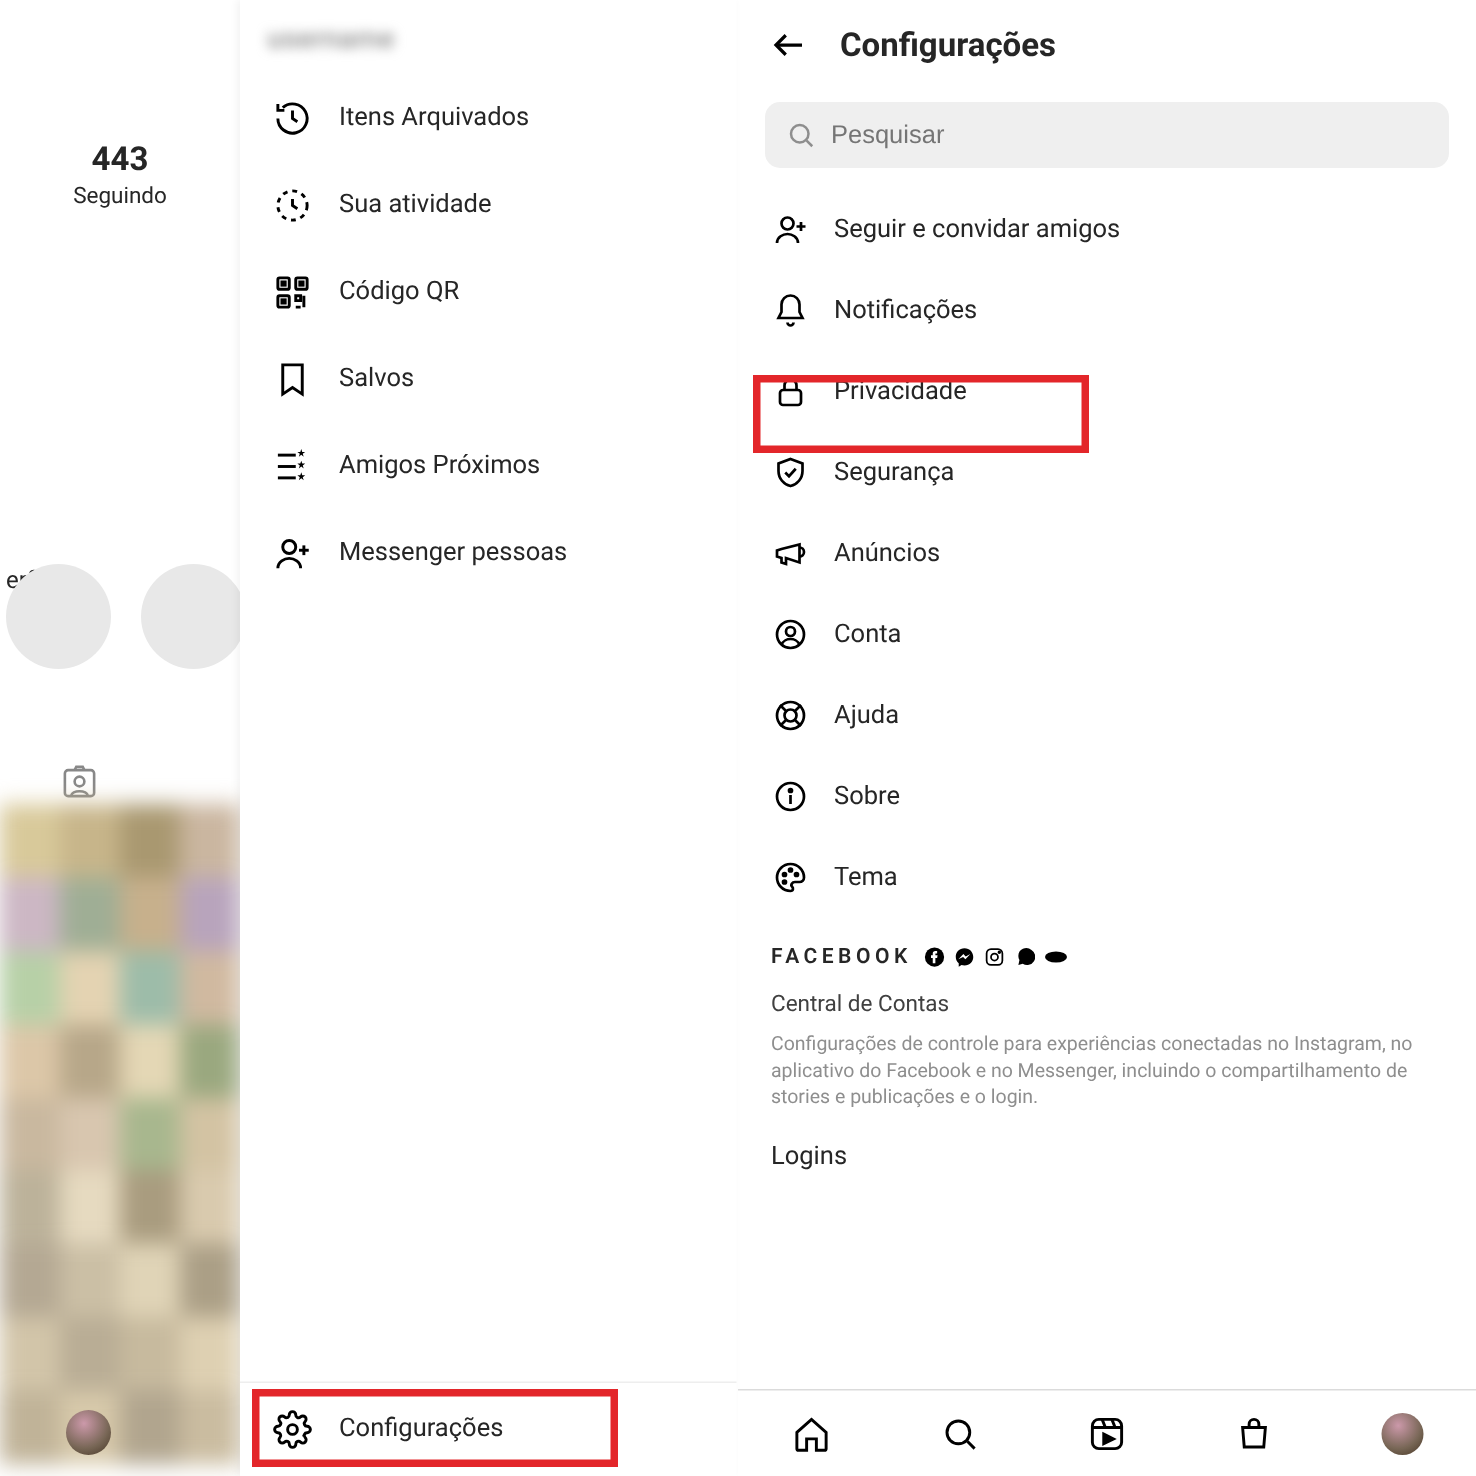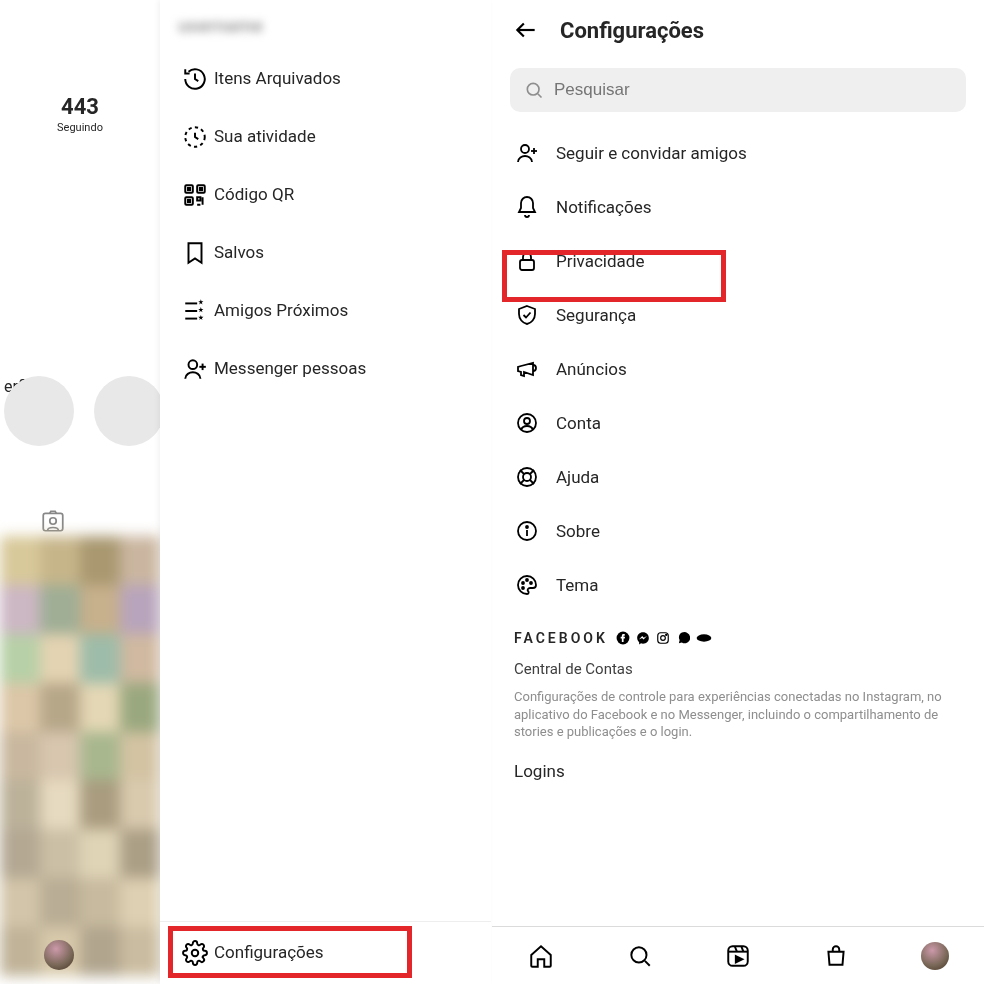--- a/index.html
+++ b/index.html
@@ -20,21 +20,21 @@
     padding: 0 10px; gap: 20px;
   }
   .left-topbar .sp { flex:1; }
   .icon-btn { width: 32px; height: 32px; display:flex; align-items:center; justify-content:center; }
   .left .profile-strip {
     position: absolute; left:0; top:66px; width: 160px; bottom:0;
     overflow:hidden;
   }
   .follow-count { text-align:center; margin-top:28px; }
   .follow-count .num { font-weight:700; font-size:22px; }
-  .follow-count .lbl { font-size:11px; color:#262626; margin-top:2px;}
+  .follow-count .lbl { font-size:15px; color:#262626; margin-top:2px;}
   .chev-row { position:absolute; top:268px; left:0; width:160px; display:flex; padding-left:4px;margin-top:43px;}
   .chev-row .txt { font-size:16px; }
   .chev-row .chev { margin-left:auto; margin-right:18px; }
   .highlights { position:absolute; top:310px; left:0; display:flex; gap:20px; padding-left:4px;}
   .hl { width:70px; height:70px; border-radius:50%; background:#e8e8e8; }
   .id-icon { position:absolute; top:442px; left:40px; }
 
   .pixelgrid {
     position:absolute; top:470px; left:0; width:160px; height:440px;
     filter: blur(7px);
@@ -43,21 +43,21 @@
   .pixelgrid div { }
 
   .menu-panel {
     position:absolute; left:160px; top:0; right:0; bottom:0; background:#fff;
     box-shadow: -2px 0 5px rgba(0,0,0,0.05);
     display:flex; flex-direction:column;
   }
   .menu-header { height:50px; display:flex; align-items:center; padding:0 18px; }
   .menu-username { font-weight:600; font-size:19px; color:#999; filter: blur(4px); }
   .menu-items { flex:1; overflow:hidden; }
-  .menu-item { display:flex; align-items:center; gap:6px; padding:16px 22px; font-size:17px; }
+  .menu-item { display:flex; align-items:center; gap:18px; padding:16px 22px; font-size:17px; }
   .menu-item .ico { width:26px; height:26px; display:flex; align-items:center; justify-content:center; flex-shrink:0;}
   .menu-item .lbl { line-height:1.25; }
   .menu-bottom { border-top:1px solid #eee; }
   .menu-bottom .menu-item { padding:18px 22px; }
 
   
   .r-header { height:60px; display:flex; align-items:center; padding:0 18px; gap:18px; }
   .r-title { font-weight:700; font-size:22px; }
   .r-search {
     margin:8px 18px 14px; background:#efefef; border-radius:10px; height:44px;

